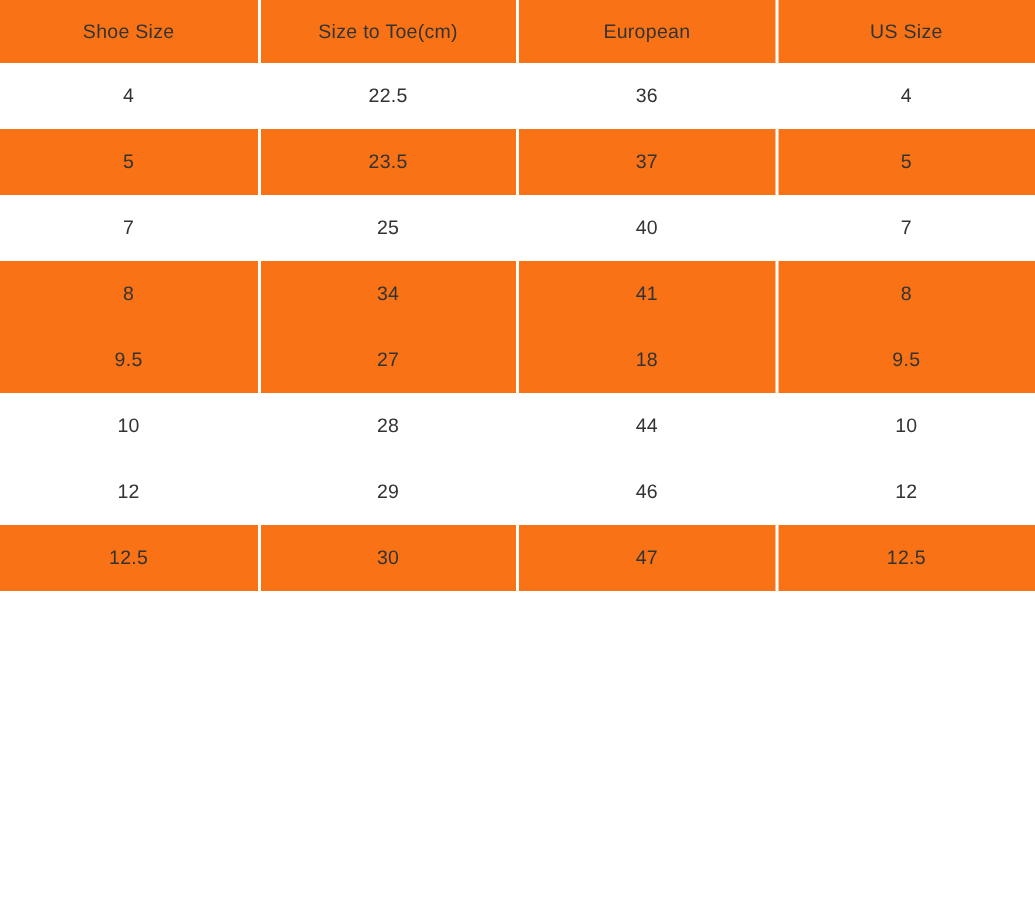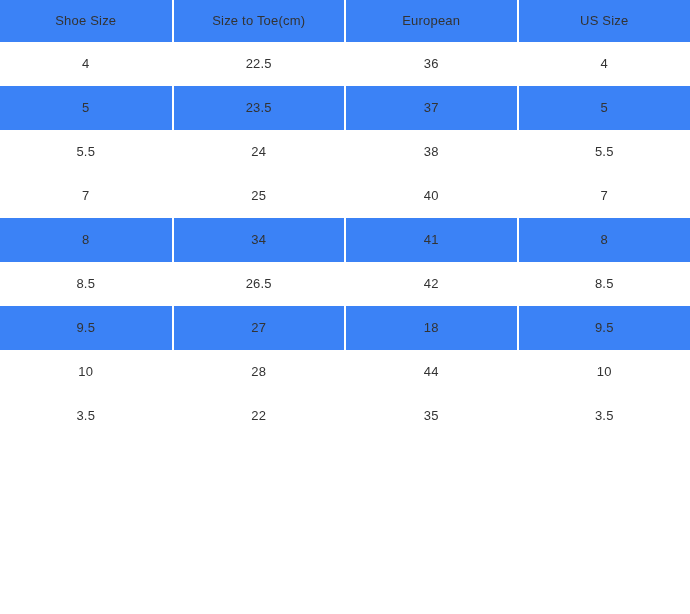--- a/index.html
+++ b/index.html
@@ -34,21 +34,21 @@
     border-right: 2px solid #ffffff;
     box-sizing: border-box;
     letter-spacing: 0.2px;
   }
   .size-table th:last-child,
   .size-table td:last-child {
     border-right: none;
   }
   .size-table thead tr,
   .size-table tbody tr.alt {
-    background: #3b82f6;
+    background: #f97316;
   }
   .size-table tbody tr {
     background: #ffffff;
   }
   .size-table thead th {
     height: 42px;
     line-height: 42px;
     color: #333333;
     font-weight: 400;
   }
@@ -78,55 +78,49 @@
         <td>36</td>
         <td>4</td>
       </tr>
       <tr class="alt">
         <td>5</td>
         <td>23.5</td>
         <td>37</td>
         <td>5</td>
       </tr>
       <tr>
-        <td>5.5</td>
-        <td>24</td>
-        <td>38</td>
-        <td>5.5</td>
-      </tr>
-      <tr>
         <td>7</td>
         <td>25</td>
         <td>40</td>
         <td>7</td>
       </tr>
       <tr class="alt">
         <td>8</td>
         <td>34</td>
         <td>41</td>
         <td>8</td>
-      </tr>
-      <tr>
-        <td>8.5</td>
-        <td>26.5</td>
-        <td>42</td>
-        <td>8.5</td>
       </tr>
       <tr class="alt">
         <td>9.5</td>
         <td>27</td>
         <td>18</td>
         <td>9.5</td>
       </tr>
       <tr>
         <td>10</td>
         <td>28</td>
         <td>44</td>
         <td>10</td>
       </tr>
       <tr>
-        <td>3.5</td>
-        <td>22</td>
-        <td>35</td>
-        <td>3.5</td>
+        <td>12</td>
+        <td>29</td>
+        <td>46</td>
+        <td>12</td>
+      </tr>
+      <tr class="alt">
+        <td>12.5</td>
+        <td>30</td>
+        <td>47</td>
+        <td>12.5</td>
       </tr>
     </tbody>
 </table>
 
 </body></html>

